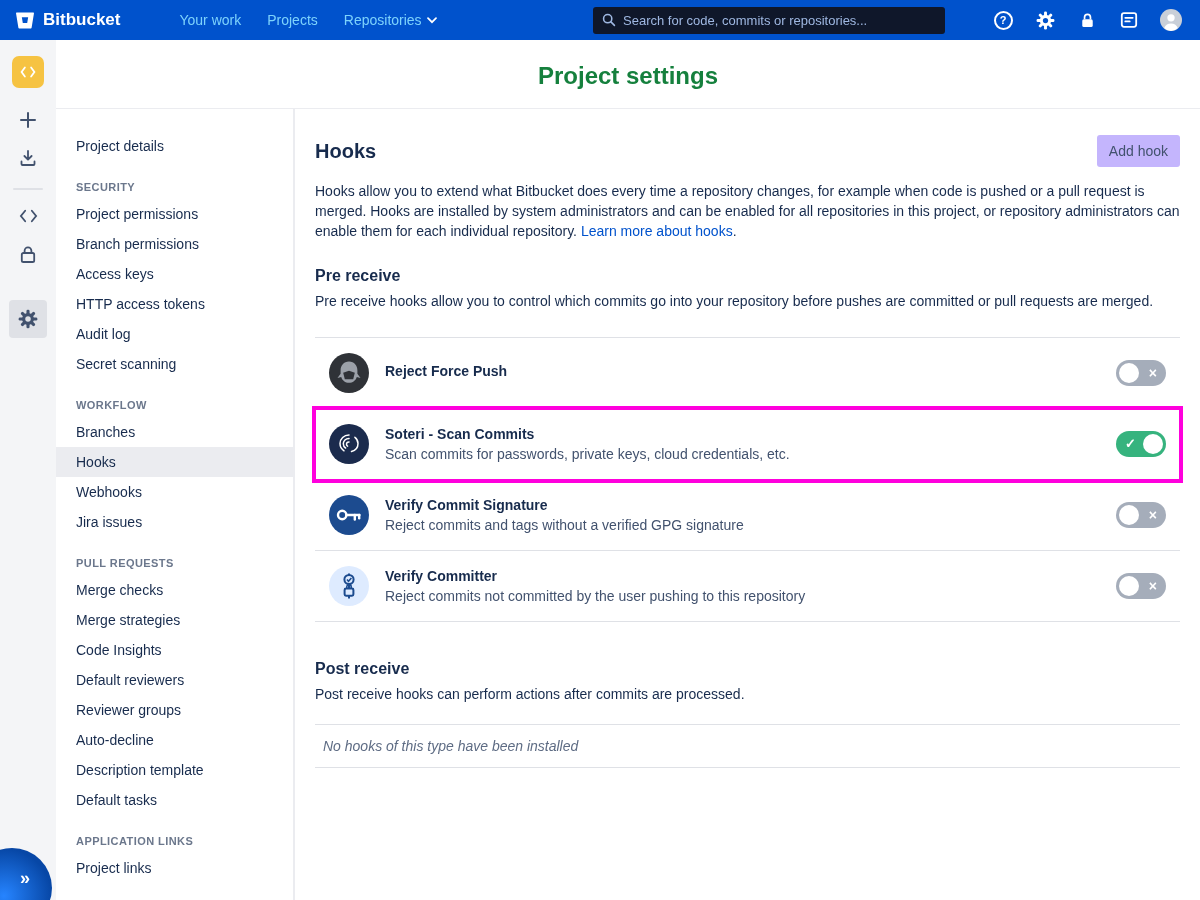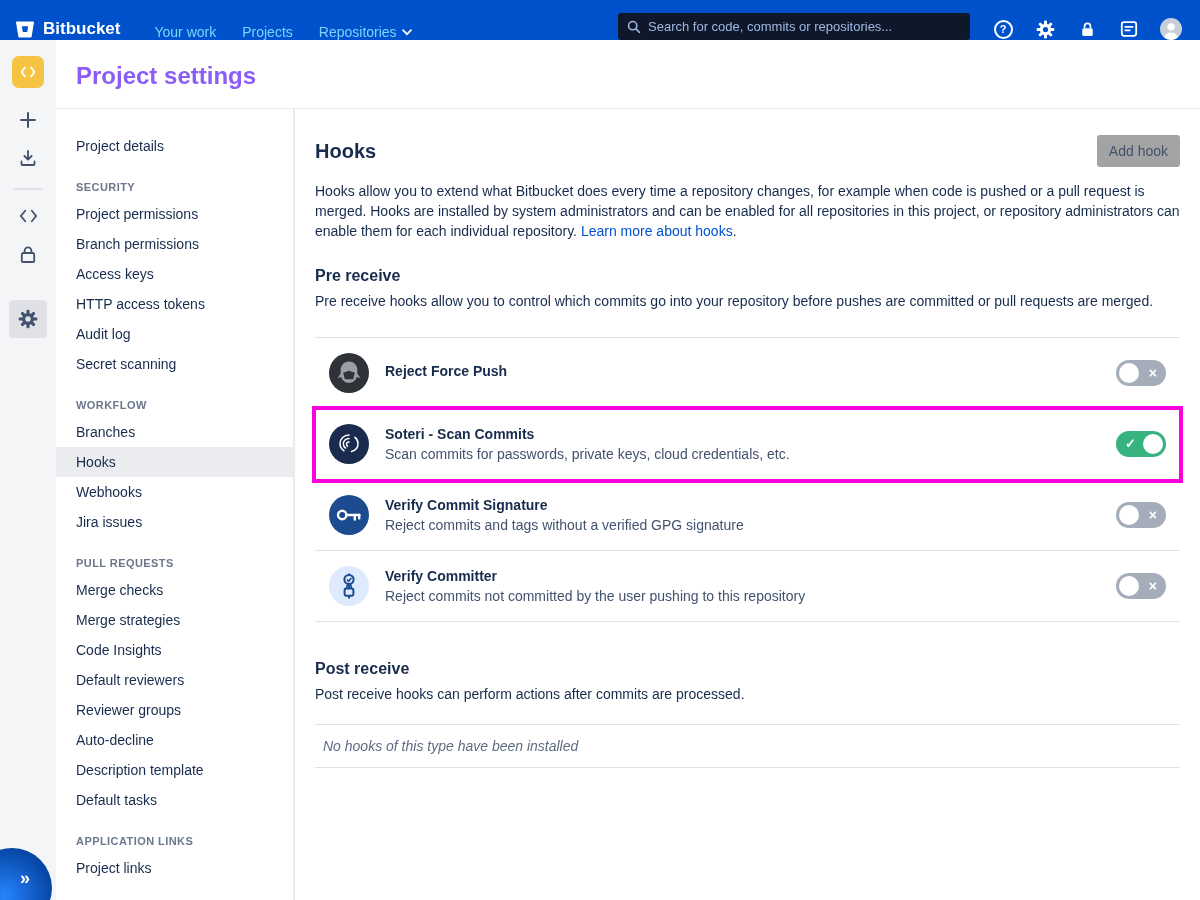--- a/index.html
+++ b/index.html
@@ -1,20 +1,20 @@
 <!DOCTYPE html>
 <html><head>
 <meta charset="utf-8">
 <style>
   * { box-sizing: border-box; margin: 0; padding: 0; }
   html,body { width:1200px; height:900px; overflow:hidden; }
   body { font-family:"Liberation Sans", sans-serif; font-size:14px; color:#172B4D; background:#fff; }
 
   
-  .topnav { position:fixed; top:0; left:0; right:0; height:40px; background:#0052CC; display:flex; align-items:flex-end; padding:0 12px 0 14px; z-index:30; }
+  .topnav { position:fixed; top:0; left:0; right:0; height:40px; background:#0052CC; display:flex; align-items:center; padding:0 12px 0 14px; z-index:30;gap:25px; }
   .brand { display:flex; align-items:center; gap:7px; color:#fff; font-weight:700; font-size:17px; cursor:pointer; }
   .topnav-links { display:flex; align-items:center; gap:26px; margin-left:34px; }
   .topnav-link { color:#7dd3fc; font-size:14px; cursor:pointer; display:flex; align-items:center; gap:5px; }
   .nav-search { margin-left:auto; width:352px; height:27px; background:#0f172a; border-radius:3px; display:flex; align-items:center; padding:0 9px; gap:7px; }
   .nav-search input { flex:1; background:transparent; border:none; outline:none; color:#fff; font-size:13px; font-family:"Liberation Sans",sans-serif; }
   .nav-search input::placeholder { color:#9FB8E2; }
   .nav-icons { display:flex; align-items:center; gap:20px; margin-left:22px; margin-right:6px; }
   .nav-icon { width:22px; height:22px; display:flex; align-items:center; justify-content:center; cursor:pointer; }
   .help-circle { width:19px; height:19px; border:2px solid #fff; border-radius:50%; color:#fff; font-size:11px; font-weight:700; display:flex; align-items:center; justify-content:center; }
 
@@ -24,34 +24,34 @@
   .rail-btn { width:28px; height:28px; display:flex; align-items:center; justify-content:center; margin-bottom:10px; cursor:pointer; color:#42526E; }
   .rail-divider { width:30px; height:2px; background:#DFE1E6; border-radius:1px; margin:6px 0 12px; }
   .rail-gear-chip { width:38px; height:38px; border-radius:4px; background:#DFE1E6; display:flex; align-items:center; justify-content:center; margin-top:22px; cursor:pointer; }
   .rail-spot { position:absolute; left:0; bottom:0; width:56px; height:56px; cursor:pointer; }
   .spot-circle { position:absolute; left:-28px; bottom:-28px; width:80px; height:80px; border-radius:50%; background:radial-gradient(circle at 40% 60%, #2684FF 0%, #0747A6 70%); }
   .spot-chevrons { position:absolute; left:20px; bottom:13px; color:#fff; font-size:18px; font-weight:700; line-height:1; }
 
   
   .page { position:fixed; top:40px; left:56px; right:0; bottom:0; display:flex; flex-direction:column; background:#fff; }
   .page-header { padding:22px 20px 18px 20px; border-bottom:1px solid #EBECF0; }
-  .page-title { font-size:24px; font-weight:600; color:#8b5cf6; }
+  .page-title { font-size:24px; font-weight:600; color:#15803d;text-align:center; }
   .page-body { flex:1; display:flex; overflow:hidden; }
 
   
   .sidebar { width:239px; flex-shrink:0; border-right:2px solid #EBECF0; padding-top:22px; overflow:hidden; }
   .side-item { padding:5px 20px; line-height:20px; color:#172B4D; cursor:pointer; }
   .side-item.selected { background:#EBECF0; }
   .side-header { margin:20px 20px 6px; font-size:11px; font-weight:700; color:#6B778C; letter-spacing:0.04em; }
 
   
   .content { flex:1; padding:26px 20px 0 20px; overflow:hidden; }
   .content-head { display:flex; align-items:center; justify-content:space-between; }
   .content-head h2 { font-size:20px; font-weight:600; color:#172B4D; }
-  .btn-default { background:#a3a3a3; color:#42526E; border:none; border-radius:3px; font-size:14px; font-family:"Liberation Sans",sans-serif; padding:8px 12px; cursor:pointer; }
+  .btn-default { background:#c4b5fd; color:#42526E; border:none; border-radius:3px; font-size:14px; font-family:"Liberation Sans",sans-serif; padding:8px 12px; cursor:pointer; }
   .intro { margin-top:14px; line-height:20px; }
   .link { color:#0052CC; text-decoration:none; cursor:pointer; }
   .section-h { font-size:16px; font-weight:700; margin-top:26px; color:#172B4D; }
   .section-desc { margin-top:6px; line-height:20px; }
 
   .hook-list { margin-top:26px; border-top:1px solid #DFE1E6; }
   .hook-row { display:flex; align-items:center; gap:16px; padding:15px 14px 15px 14px; border-bottom:1px solid #DFE1E6; position:relative; }
   .hook-row.highlighted { outline:4px solid #FF00DD; outline-offset:-1px; z-index:2; }
   .hook-icon { width:40px; height:40px; flex-shrink:0; }
   .hook-name { font-weight:700; font-size:14px; color:#172B4D; margin-bottom:4px; }

